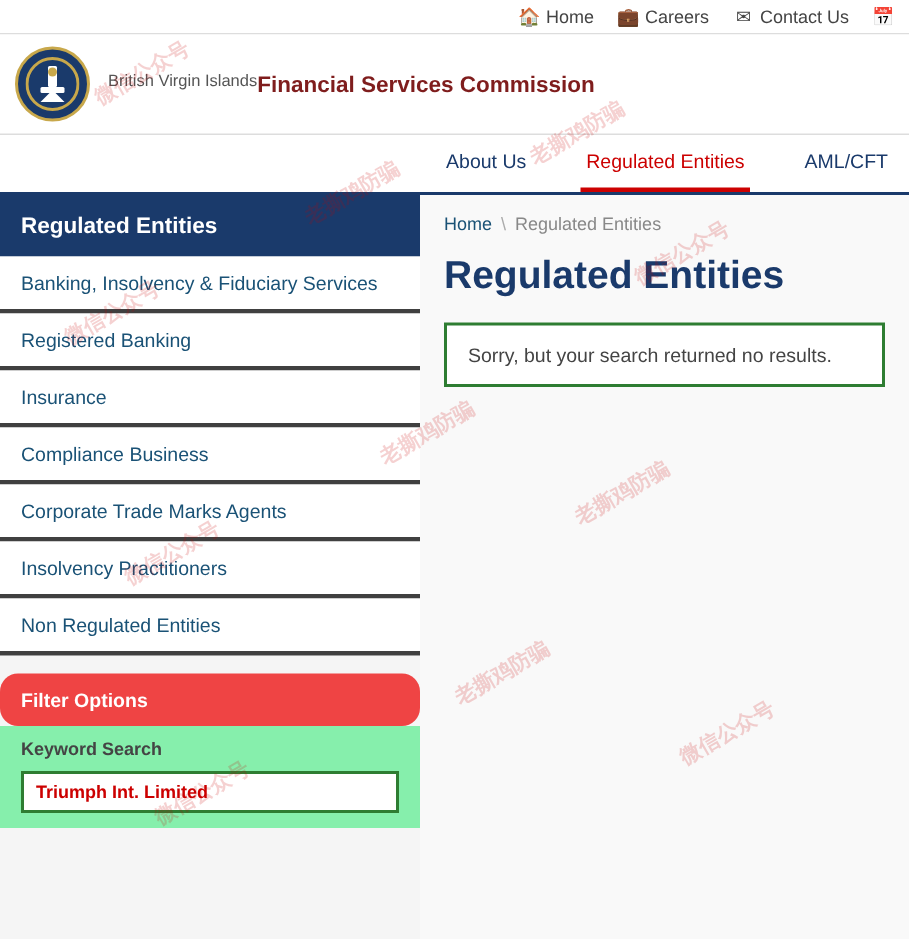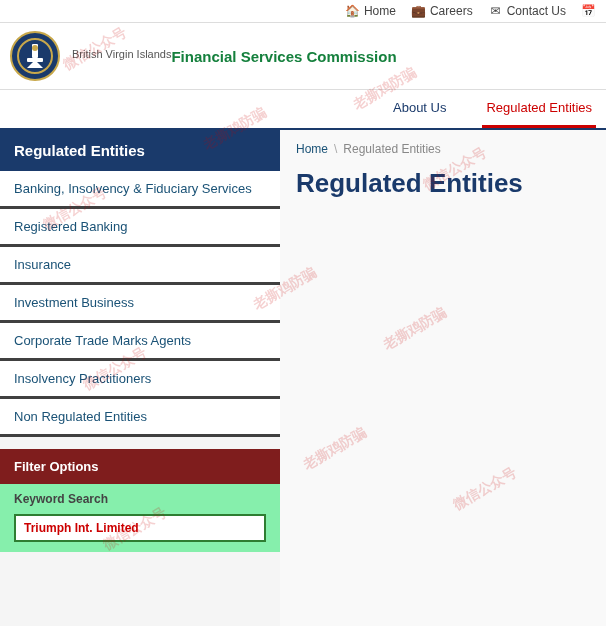--- a/index.html
+++ b/index.html
@@ -60,21 +60,21 @@
       border-radius: 50%;
       background: #1a3a6b;
       display: flex;
       align-items: center;
       justify-content: center;
       color: #fff;
       font-size: 18px;
     }
     .logo-text { display: flex; flex-direction: row; }
     .logo-text .bvi { font-size: 11px; color: #555; }
-    .logo-text .company-name { font-size: 15px; font-weight: bold; color: #15803d; }
+    .logo-text .company-name { font-size: 15px; font-weight: bold; color: #7f1d1d; }
 
     
     .main-nav {
       background: #fff;
       display: flex;
       align-items: center;
       justify-content: flex-end;
       padding: 0 10px;
       border-bottom: 2px solid #1a3a6b;
       gap: 32px;
@@ -111,26 +111,27 @@
     .sidebar-item {
       padding: 10px 14px;
       border-bottom: 3px solid #404040;
       cursor: pointer;
       color: #1a5276;
       background: #fff;
       font-size: 13px;
     }
 
     .sidebar-section-header {
-      background: #7f1d1d;
+      background: #ef4444;
       color: #fff;
       padding: 10px 14px;
       font-size: 13px;
       font-weight: bold;
       margin-top: 12px;
+      border-radius: 12px;
     }
     .filter-section { background: #86efac; }
     .filter-label {
       padding: 8px 14px 4px;
       font-size: 12px;
       color: #444;
       font-weight: bold;
     }
     .filter-input-wrap {
       padding: 4px 14px 10px;
@@ -228,51 +229,53 @@
   </div>
   <div class="logo-text">
     <span class="bvi">British Virgin Islands</span>
     <span class="company-name">Financial Services Commission</span>
   </div>
 </div>
 
 <div class="main-nav">
   <div class="main-nav-item">About Us</div>
   <div class="main-nav-item active">Regulated Entities</div>
+  <div class="main-nav-item">AML/CFT</div>
 </div>
 
 <div class="layout">
 
   <div class="sidebar">
     <div class="sidebar-header">Regulated Entities</div>
 
     <div class="sidebar-item">Banking, Insolvency &amp; Fiduciary Services</div>
     <div class="sidebar-item">Registered Banking</div>
     <div class="sidebar-item">Insurance</div>
-    <div class="sidebar-item">Investment Business</div>
+    <div class="sidebar-item">Compliance Business</div>
     <div class="sidebar-item">Corporate Trade Marks Agents</div>
     <div class="sidebar-item">Insolvency Practitioners</div>
     <div class="sidebar-item">Non Regulated Entities</div>
 
     <div class="sidebar-section-header">Filter Options</div>
     <div class="filter-section">
       <div class="filter-label">Keyword Search</div>
       <div class="filter-input-wrap">
         <input class="filter-input" type="text" value="Triumph Int. Limited" style="">
       </div>
     </div>
   </div>
 
   <div class="main-content">
     <div class="breadcrumb">
       <a>Home</a>
       <span class="breadcrumb-sep">\</span>
       <span>Regulated Entities</span>
     </div>
     <div class="page-title">Regulated Entities</div>
+    <div class="no-results-box">Sorry, but your search returned no results.</div>
   </div>
 
 </div>
 
 <div class="watermark-overlay">
   <div class="watermark-text" style="top:40px; left:60px;">微信公众号</div>
   <div class="watermark-text" style="top:120px; left:200px;">老撕鸡防骗</div>
   <div class="watermark-text" style="top:200px; left:40px;">微信公众号</div>
   <div class="watermark-text" style="top:280px; left:250px;">老撕鸡防骗</div>
   <div class="watermark-text" style="top:360px; left:80px;">微信公众号</div>

